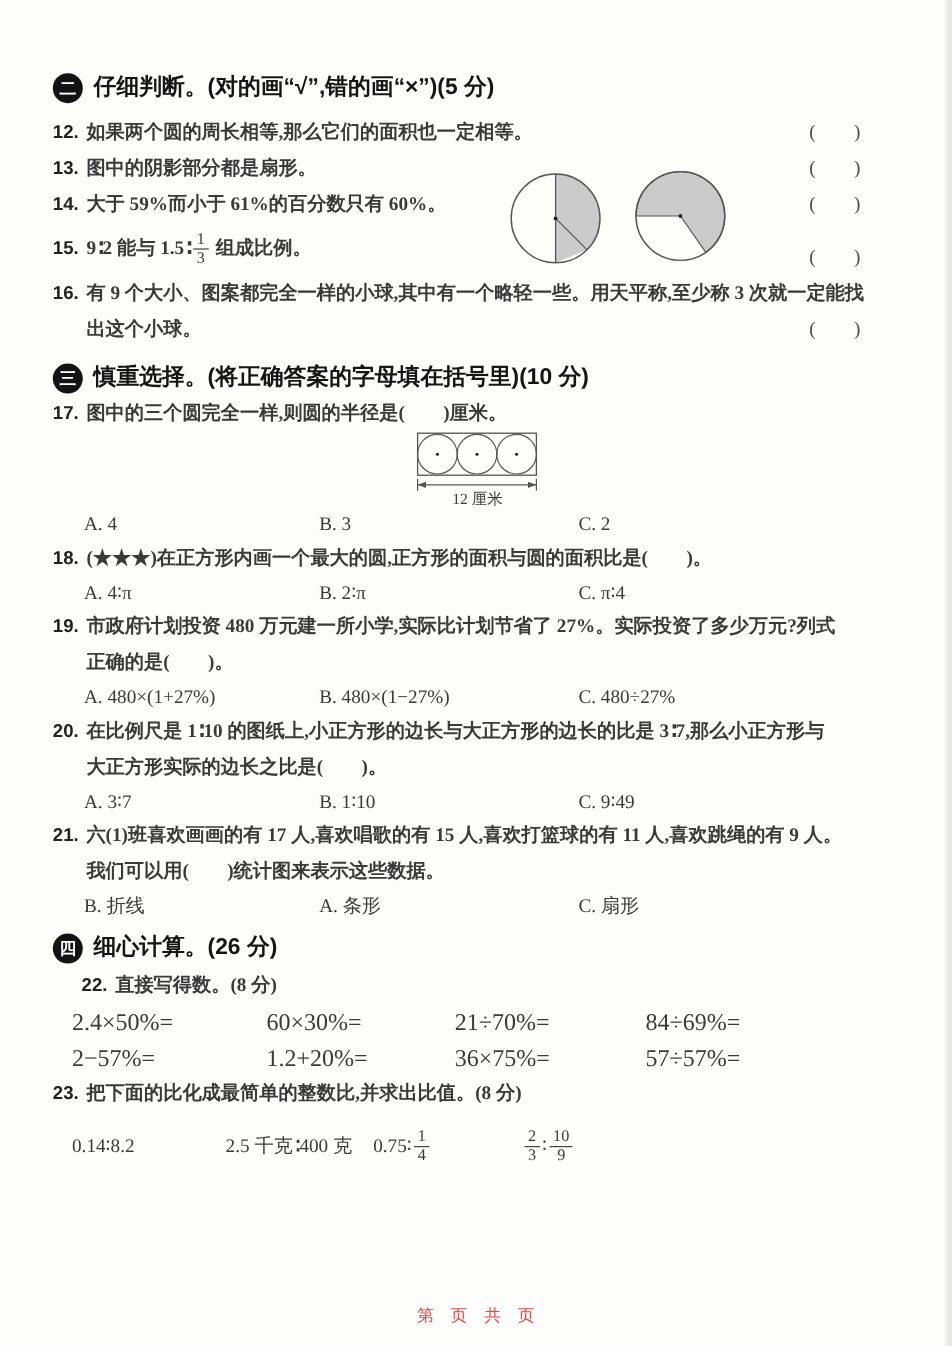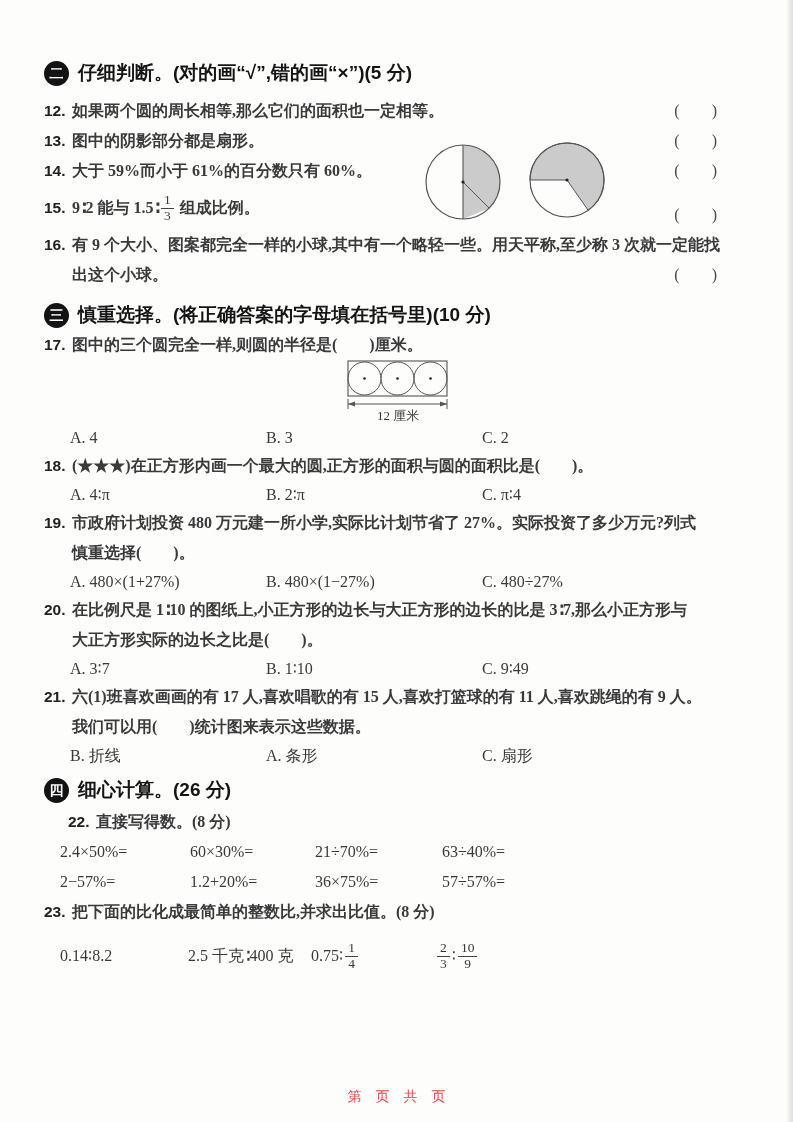--- a/index.html
+++ b/index.html
@@ -40,21 +40,21 @@
   }
   .qtext { color:#3a3a3a;font-weight:bold; }
   .indent { padding-left:28px; }
   .bracket { position:absolute; right:36px; top:0; white-space:pre; color:#4a4a4a; }
   .opts {
     display:grid; grid-template-columns:196px 216px 1fr;
     padding-left:26px; line-height:27px; min-height:27px; font-size:16px;
   }
   .calc-row {
     display:grid; grid-template-columns:130px 125px 127px 1fr;
-    padding-left:16px; line-height:30px; font-size:16px;
+    padding-left:16px; line-height:30px; font-size:20px;gap:32px;
   }
   .ratio-row {
     display:grid; grid-template-columns:128px 123px 124px 1fr;
     padding-left:16px; margin-top:6px; line-height:46px; min-height:46px; font-size:16px;
   }
   .frac {
     display:inline-block; vertical-align:middle;
     text-align:center; font-size:13.5px; line-height:1.1;
     margin:0 2px; transform:translateY(-1px);
   }
@@ -159,21 +159,21 @@
     <div class="opts">
       <span>A. 4∶π</span>
       <span>B. 2∶π</span>
       <span>C. π∶4</span>
     </div>
 
     <div class="line">
       <span class="qnum">19.</span><span class="qtext">市政府计划投资 480 万元建一所小学,实际比计划节省了 27%。实际投资了多少万元?列式</span>
     </div>
     <div class="line indent">
-      <span class="qtext">慎重选择(　　)。</span>
+      <span class="qtext">正确的是(　　)。</span>
     </div>
     <div class="opts">
       <span>A. 480×(1+27%)</span>
       <span>B. 480×(1−27%)</span>
       <span>C. 480÷27%</span>
     </div>
 
     <div class="line">
       <span class="qnum">20.</span><span class="qtext">在比例尺是 1∶10 的图纸上,小正方形的边长与大正方形的边长的比是 3∶7,那么小正方形与</span>
     </div>
@@ -203,21 +203,21 @@
       <span>细心计算。(26 分)</span>
     </div>
 
     <div class="line" style="margin-top:2px;margin-left:24px;">
       <span class="qnum">22.</span><span class="qtext">直接写得数。(8 分)</span>
     </div>
     <div class="calc-row">
       <span>2.4×50%=</span>
       <span>60×30%=</span>
       <span>21÷70%=</span>
-      <span>63÷40%=</span>
+      <span>84÷69%=</span>
     </div>
     <div class="calc-row">
       <span>2−57%=</span>
       <span>1.2+20%=</span>
       <span>36×75%=</span>
       <span>57÷57%=</span>
     </div>
 
     <div class="line">
       <span class="qnum">23.</span><span class="qtext">把下面的比化成最简单的整数比,并求出比值。(8 分)</span>

